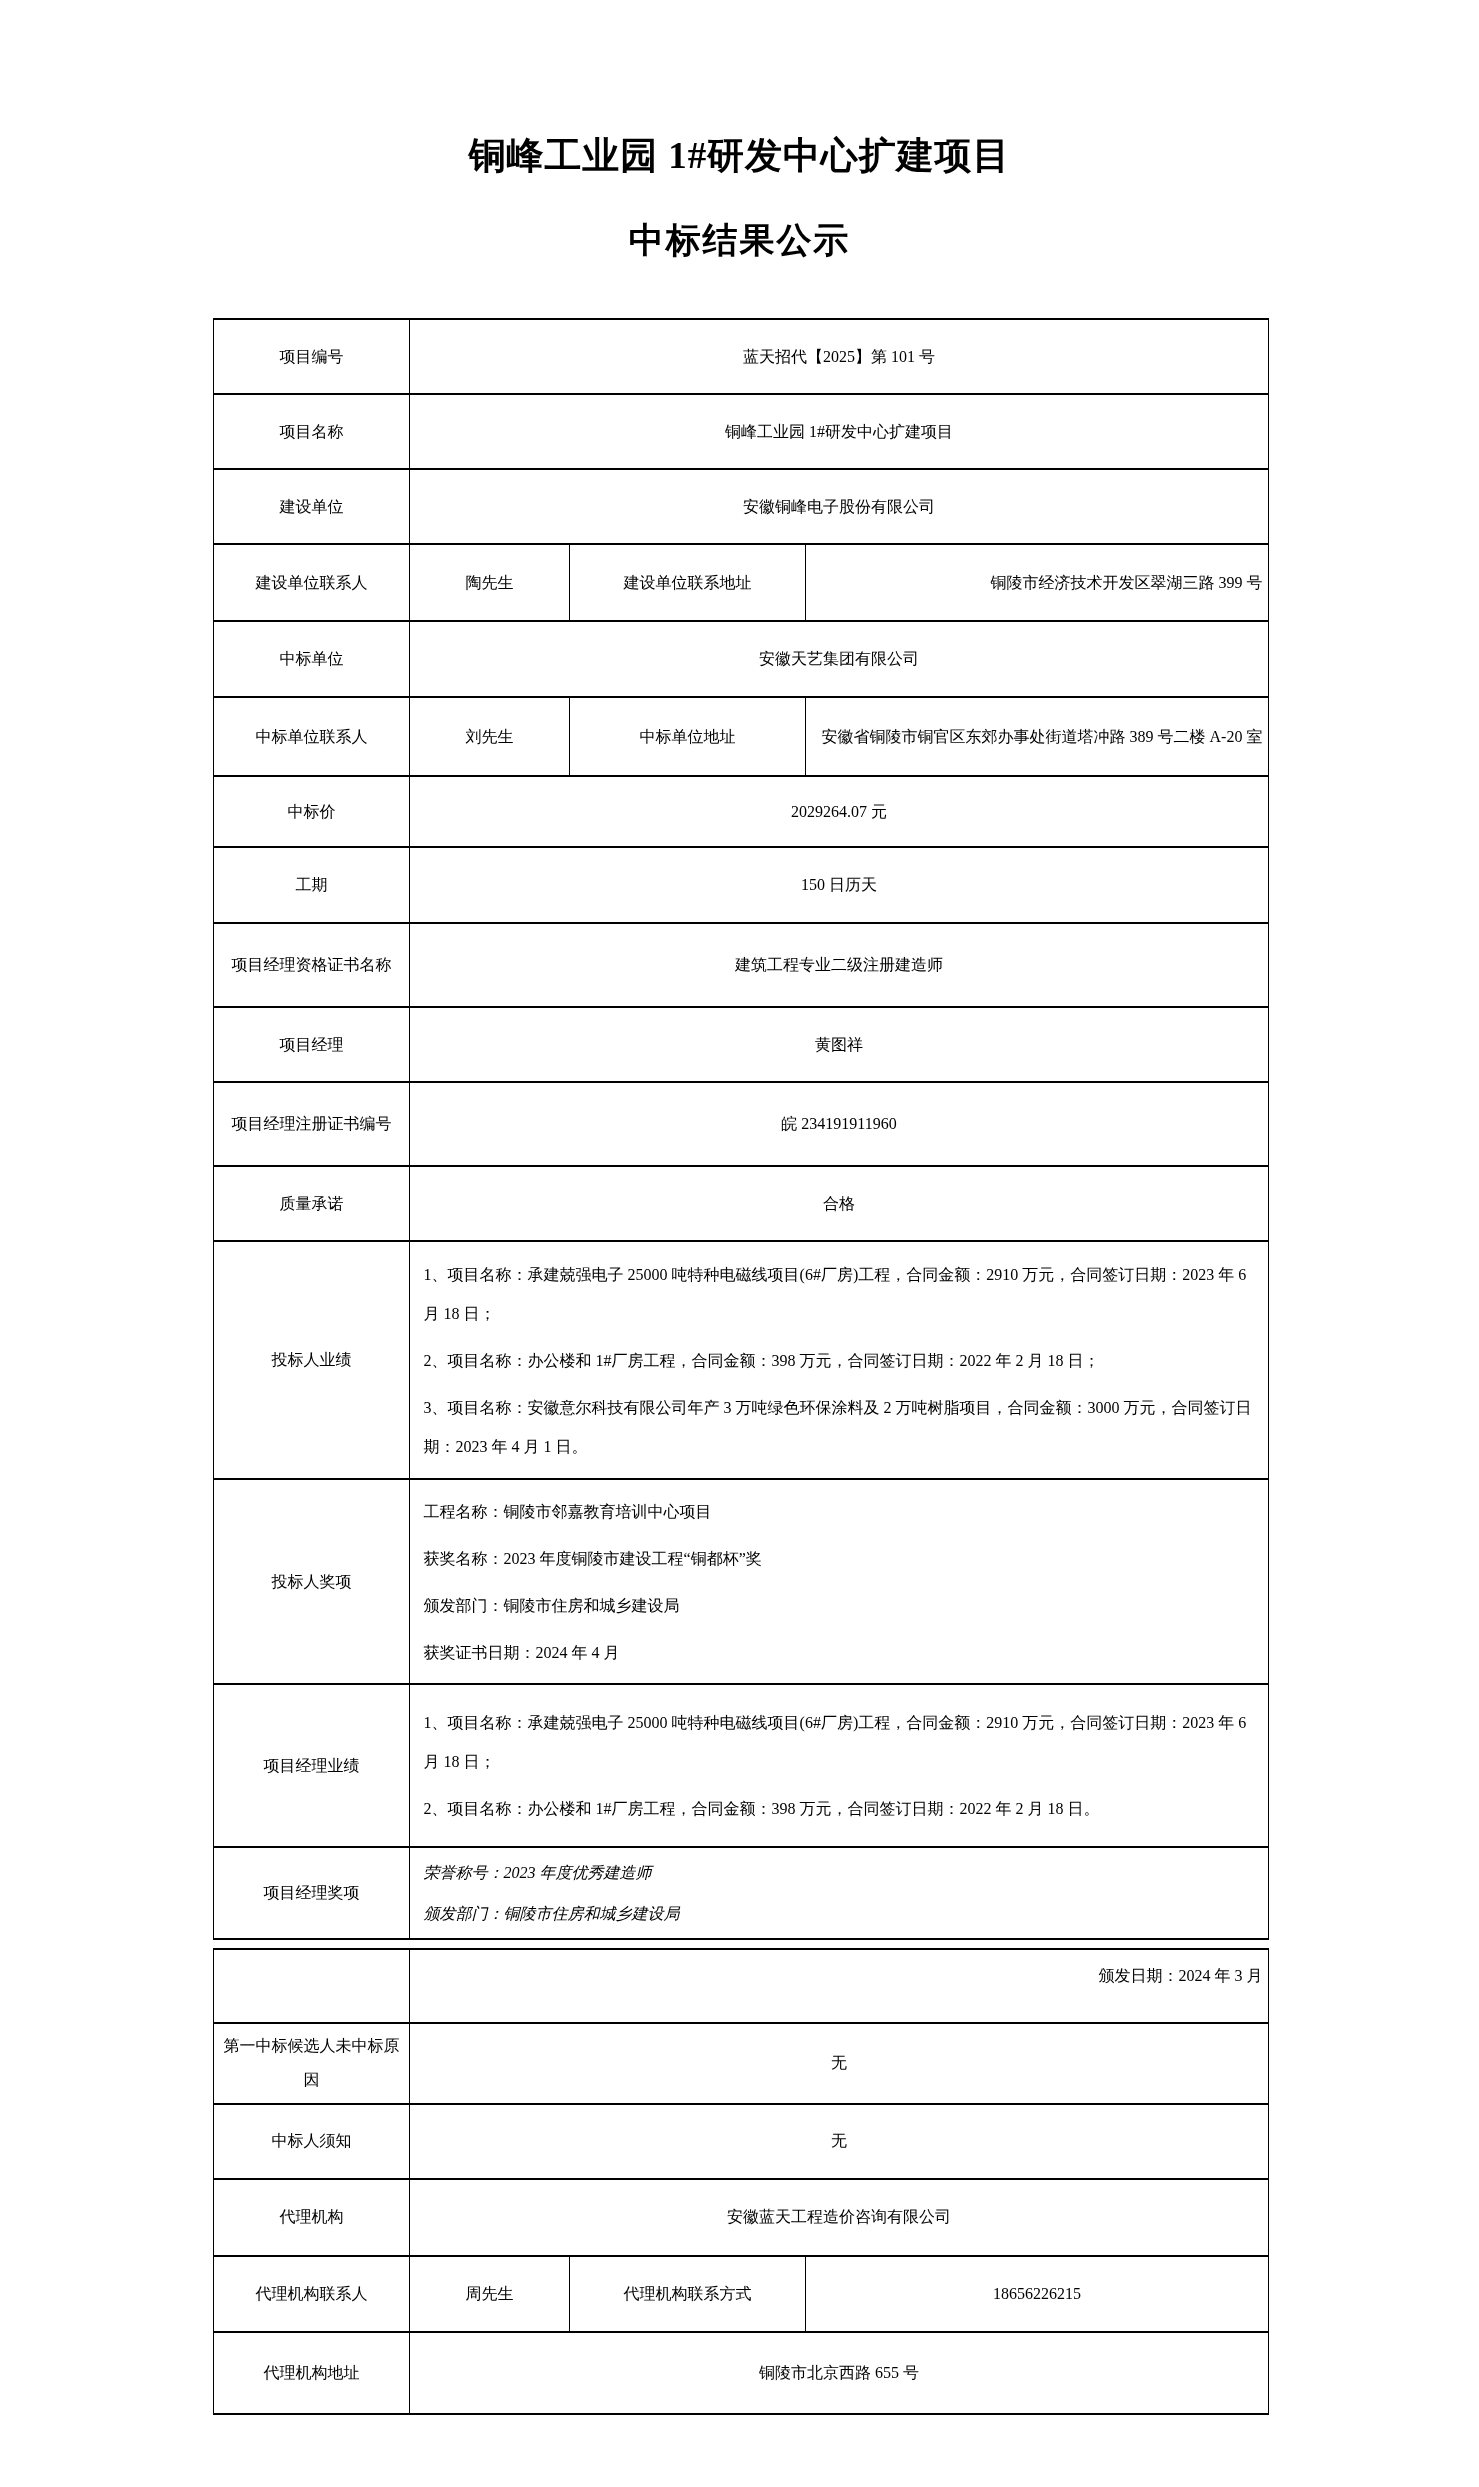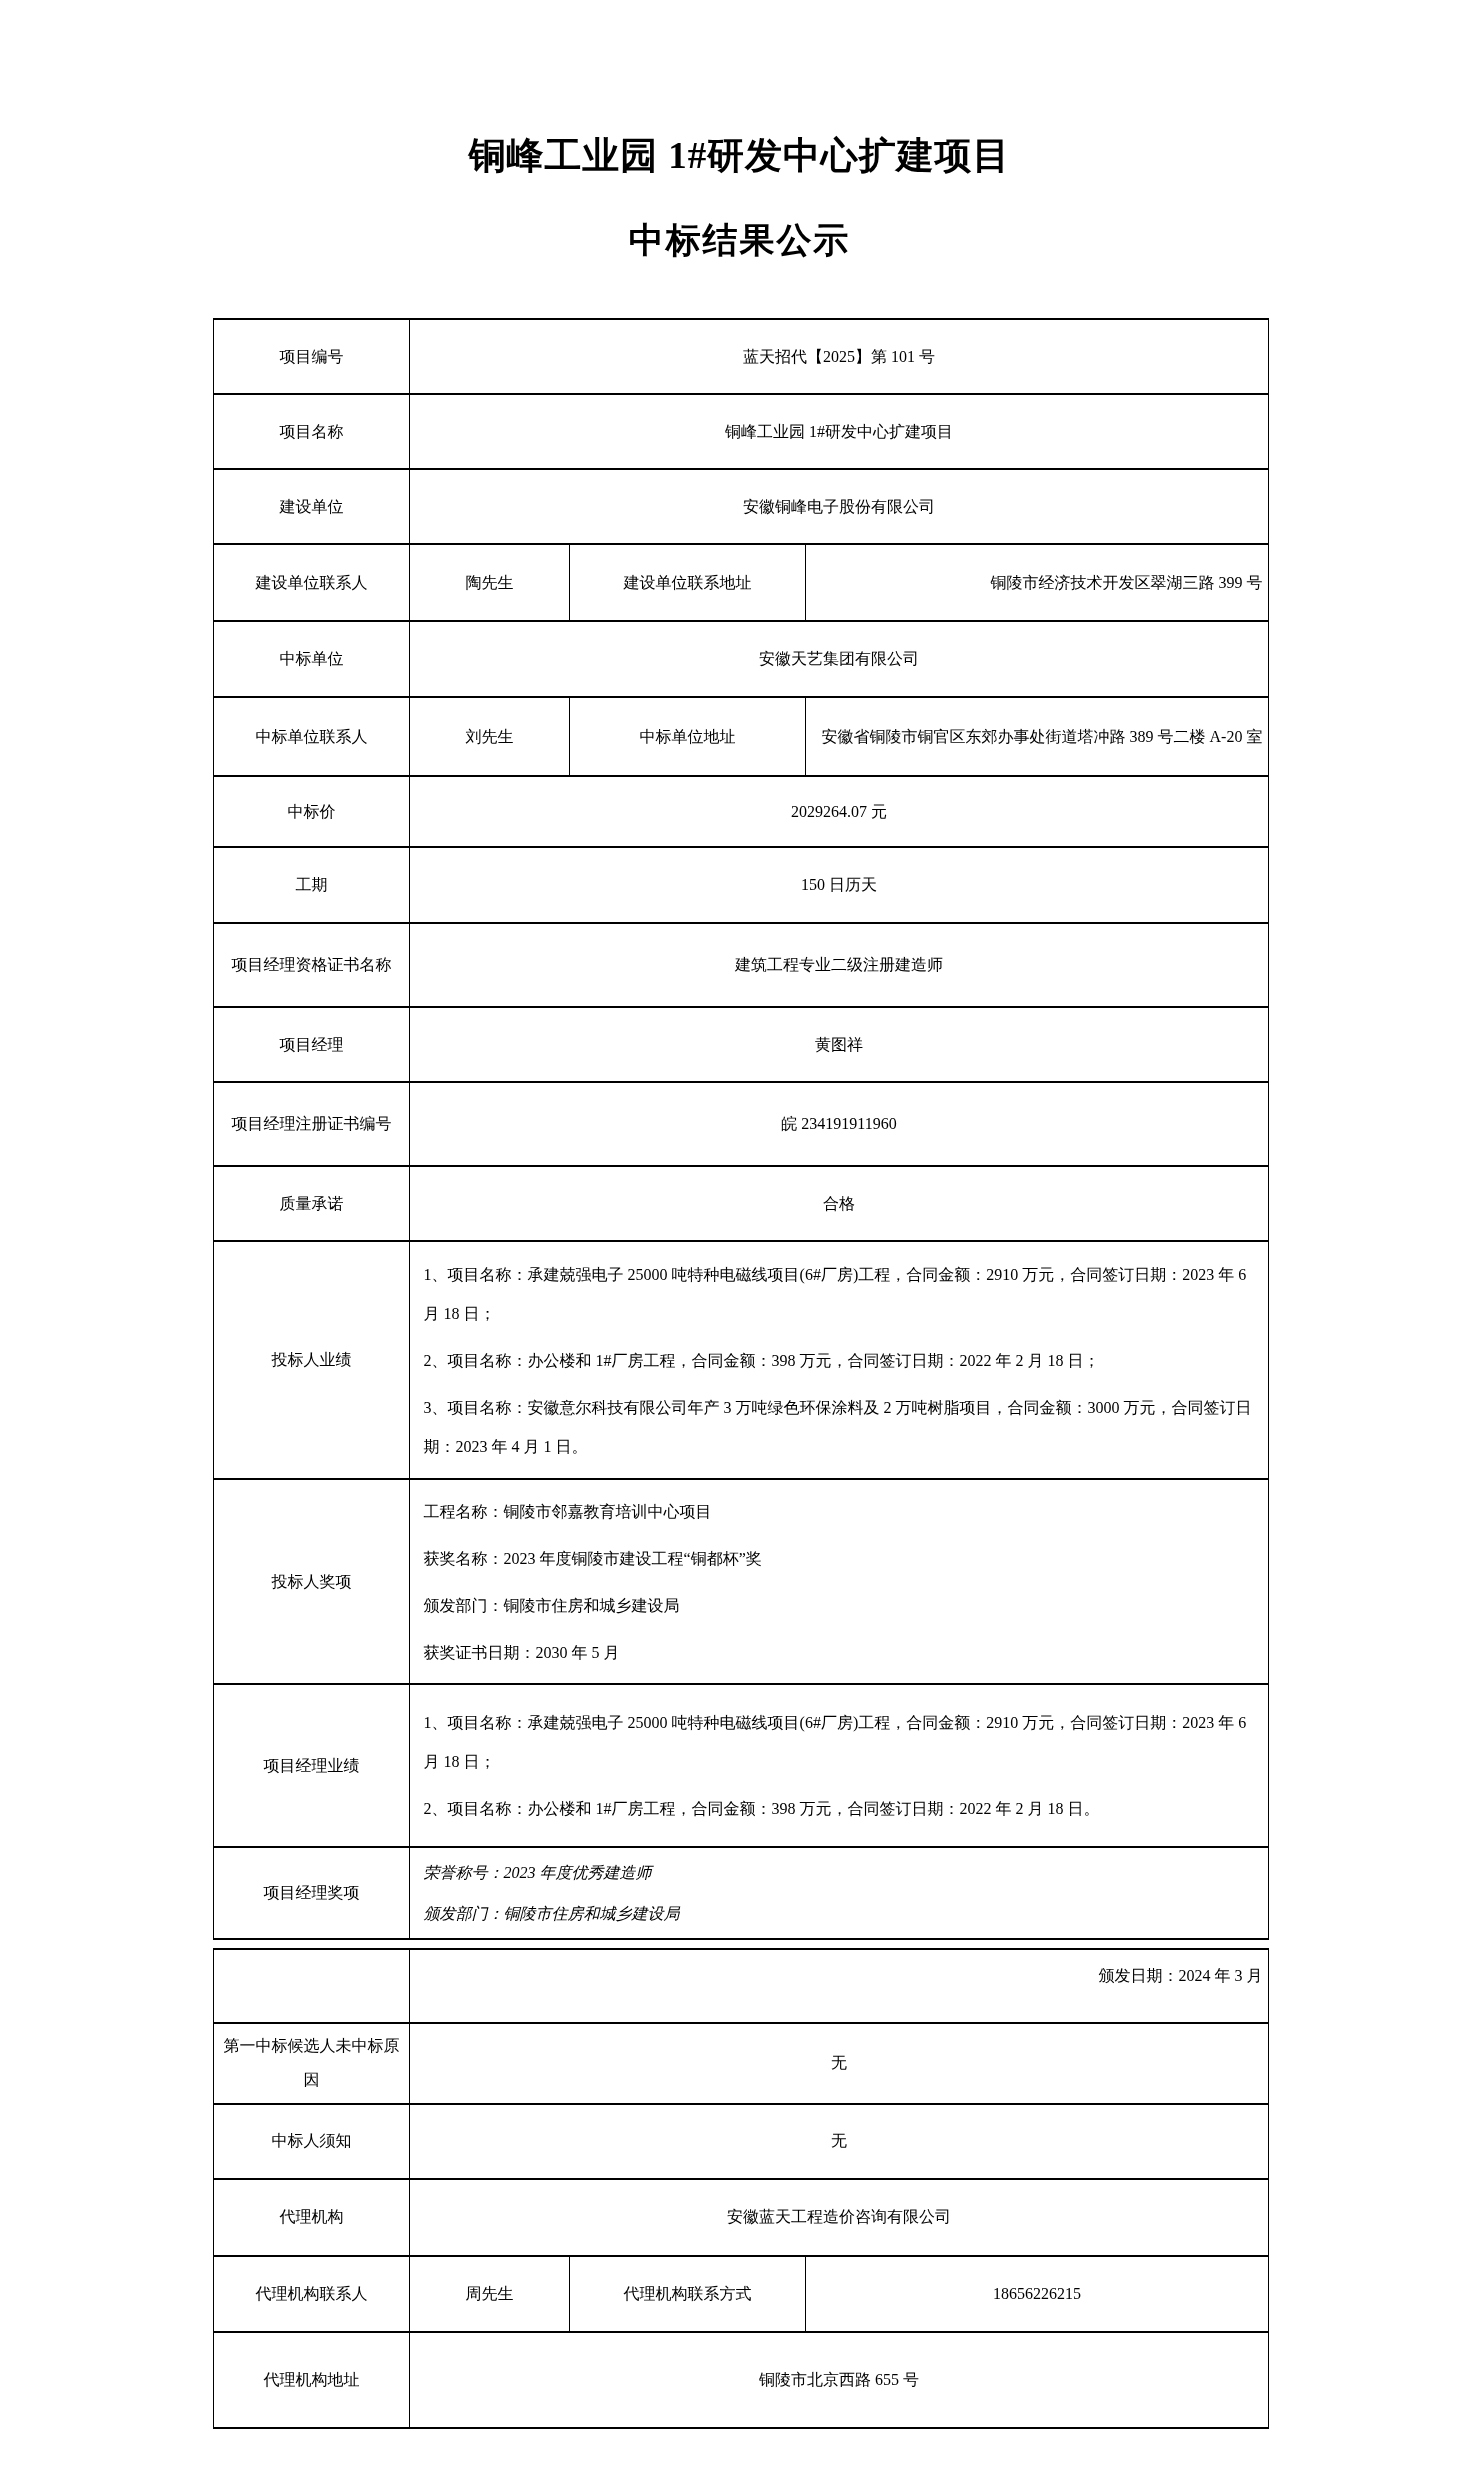--- a/index.html
+++ b/index.html
@@ -163,21 +163,21 @@
           <div class="para">3、项目名称：安徽意尔科技有限公司年产 3 万吨绿色环保涂料及 2 万吨树脂项目，合同金额：3000 万元，合同签订日期：2023 年 4 月 1 日。</div>
         </td>
       </tr>
 
       <tr style="height:163px">
         <td>投标人奖项</td>
         <td colspan="3" class="cell-paras">
           <div class="para">工程名称：铜陵市邻嘉教育培训中心项目</div>
           <div class="para">获奖名称：2023 年度铜陵市建设工程“铜都杯”奖</div>
           <div class="para">颁发部门：铜陵市住房和城乡建设局</div>
-          <div class="para">获奖证书日期：2030 年 5 月</div>
+          <div class="para">获奖证书日期：2024 年 4 月</div>
         </td>
       </tr>
 
       <tr style="height:163px">
         <td>项目经理业绩</td>
         <td colspan="3" class="cell-paras">
           <div class="para">1、项目名称：承建兢强电子 25000 吨特种电磁线项目(6#厂房)工程，合同金额：2910 万元，合同签订日期：2023 年 6 月 18 日；</div>
           <div class="para">2、项目名称：办公楼和 1#厂房工程，合同金额：398 万元，合同签订日期：2022 年 2 月 18 日。</div>
         </td>
       </tr>
@@ -224,21 +224,21 @@
         <td colspan="3">安徽蓝天工程造价咨询有限公司</td>
       </tr>
 
       <tr style="height:76px">
         <td>代理机构联系人</td>
         <td>周先生</td>
         <td>代理机构联系方式</td>
         <td>18656226215</td>
       </tr>
 
-      <tr style="height:96px">
+      <tr style="height:82px">
         <td>代理机构地址</td>
         <td colspan="3">铜陵市北京西路 655 号</td>
       </tr>
 
     </tbody>
       </table>
   </div>
 
 </div>
 

